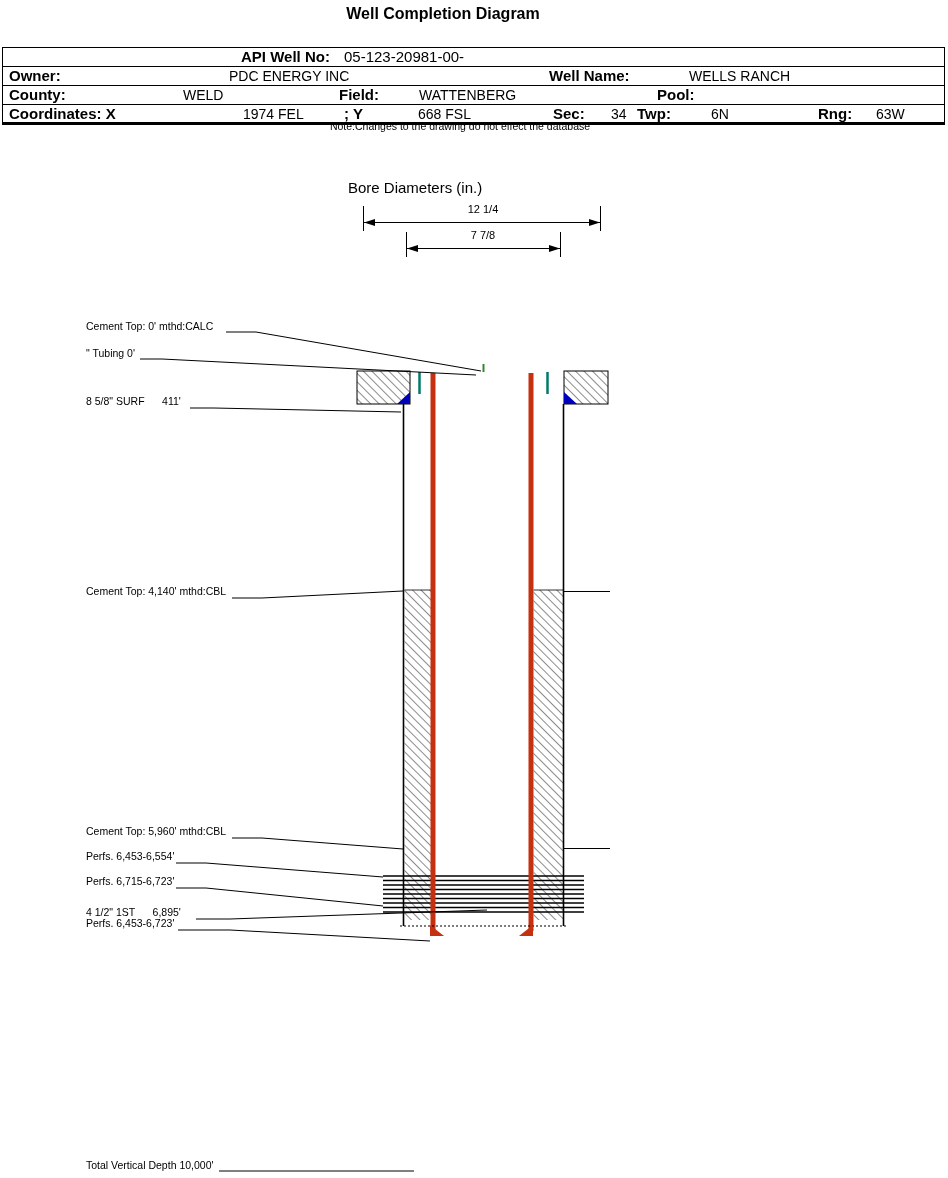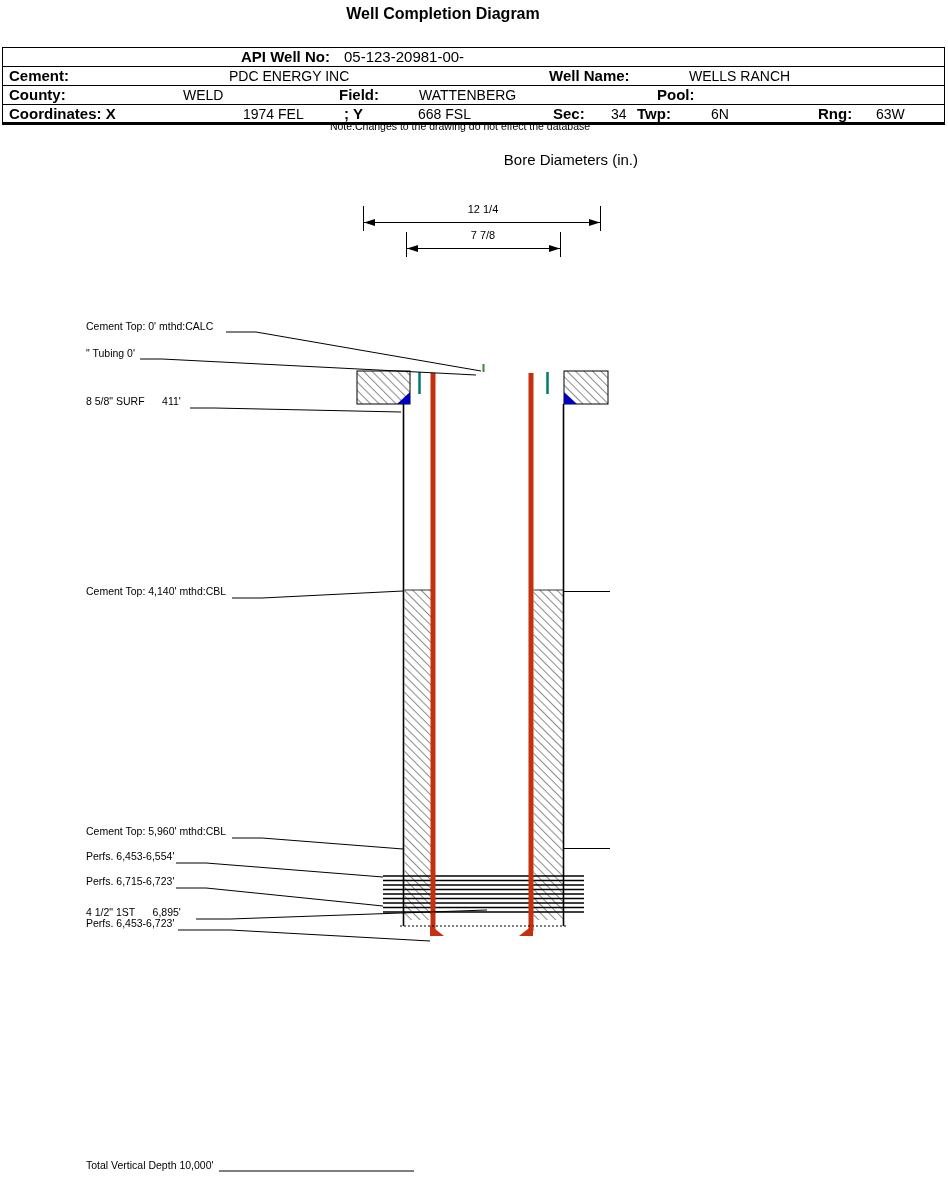--- a/index.html
+++ b/index.html
@@ -6,21 +6,21 @@
   .page{position:relative;width:948px;height:1178px;background:#fff;
         font-family:"Liberation Sans",sans-serif;color:#000;overflow:hidden;}
   .title{position:absolute;top:5px;left:0;width:886px;text-align:center;
          font-size:16px;font-weight:bold;}
   .htable{position:absolute;left:2px;top:27px;width:941px;height:74px;
           border:1px solid #000;border-bottom:3px solid #000;margin-top:20px;}
   .hline{position:absolute;left:0;width:100%;height:1px;background:#000;}
   .cell{position:absolute;height:18px;line-height:18px;font-size:14px;white-space:pre;}
   .cell.b{font-weight:bold;font-size:15px;}
   .note{position:absolute;top:120px;left:0;width:920px;text-align:center;font-size:10.5px;}
-  .bore-title{position:absolute;top:151px;left:348px;width:290px;text-align:right;font-size:15px;}
+  .bore-title{position:absolute;top:179px;left:348px;width:290px;text-align:left;font-size:15px;}
   .dim{position:absolute;left:383px;width:200px;text-align:center;font-size:11px;}
   .anno{position:absolute;left:86px;font-size:10.5px;white-space:pre;}
   svg.schematic{position:absolute;left:0;top:0;}
 </style>
 </head>
 <body>
 
 <div class="page">
 
   <svg class="schematic" width="948" height="1178" viewBox="0 0 948 1178">
@@ -117,21 +117,21 @@
   <div class="title">Well Completion Diagram</div>
 
   <div class="htable">
     <div class="hline" style="top:18px"></div>
     <div class="hline" style="top:37px"></div>
     <div class="hline" style="top:56px"></div>
 
     <span class="cell b" style="top:0;left:238px">API Well No:</span>
     <span class="cell" style="top:0;left:341px;font-size:15px">05-123-20981-00-</span>
 
-    <span class="cell b" style="top:19px;left:6px">Cement:</span>
+    <span class="cell b" style="top:19px;left:6px">Owner:</span>
     <span class="cell" style="top:19px;left:226px">PDC ENERGY INC</span>
     <span class="cell b" style="top:19px;left:546px">Well Name:</span>
     <span class="cell" style="top:19px;left:686px">WELLS RANCH</span>
 
     <span class="cell b" style="top:38px;left:6px">County:</span>
     <span class="cell" style="top:38px;left:180px">WELD</span>
     <span class="cell b" style="top:38px;left:336px">Field:</span>
     <span class="cell" style="top:38px;left:416px">WATTENBERG</span>
     <span class="cell b" style="top:38px;left:654px">Pool:</span>
 

